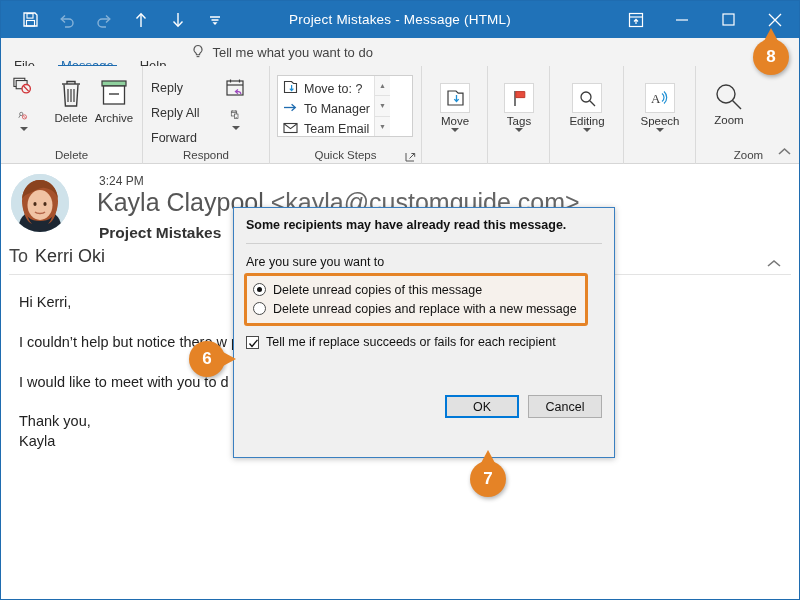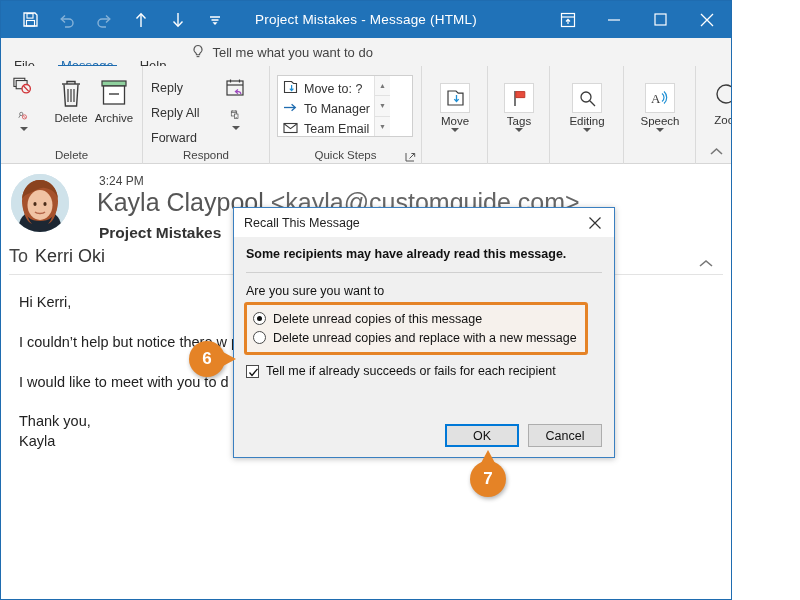--- a/index.html
+++ b/index.html
@@ -4,21 +4,21 @@
 <style>
   * { box-sizing: border-box; margin: 0; padding: 0; }
   html, body {
     width: 800px; height: 600px;
     font-family: "Liberation Sans", sans-serif;
     overflow: hidden;
     background: #fff;
   }
   .app {
     position: relative;
-    width: 732px; height: 600px;
+    width: 800px; height: 600px;
     border: 1px solid #1f6cb0;
     background: #7dd3fc;
     overflow: hidden;
   }
 
   
   .titlebar {
     position: absolute; top: 0; left: 0; right: 0; height: 37px;
     background: #2072b8;
     display: flex; align-items: center;
@@ -576,28 +576,20 @@
     <div class="body">
       <p>Hi Kerri,</p>
       <p>I couldn’t help but notice there w                                   project.</p>
       <p>I would like to meet with you to d</p>
       <p class="sig">Thank you,</p>
       <p class="sig">Kayla</p>
     </div>
   </div>
 
   <div class="dialog">
-    <div class="dlg-title">
-      <span>Recall This Message</span>
-      <span class="dlg-close">
-        <svg width="14" height="14" viewBox="0 0 14 14">
-            <path d="M1.5 1.5 12.5 12.5M12.5 1.5 1.5 12.5" stroke="#333" stroke-width="1.2"></path>
-          </svg>
-      </span>
-    </div>
     <div class="dlg-body">
       <div class="dlg-strong">Some recipients may have already read this message.</div>
       <div class="dlg-sep"></div>
       <div class="dlg-q">Are you sure you want to</div>
 
       <div class="hl-box">
         <label class="opt">
           <span class="radio on"></span>
           <span>Delete unread copies of this message</span>
         </label>
@@ -606,21 +598,21 @@
           <span>Delete unread copies and replace with a new message</span>
         </label>
       </div>
 
       <label class="chk-row">
         <span class="chkbox">
           <svg width="11" height="11" viewBox="0 0 11 11">
               <path d="M1.5 5.5 4 8.5 9.5 1.8" fill="none" stroke="#111" stroke-width="1.3"></path>
             </svg>
         </span>
-        <span>Tell me if already succeeds or fails for each recipient</span>
+        <span>Tell me if replace succeeds or fails for each recipient</span>
       </label>
 
       <div class="dlg-btns">
         <div class="dbtn primary">OK</div>
         <div class="dbtn">Cancel</div>
       </div>
     </div>
   </div>
 
   <div class="badge right" style="left:188px; top:340px;">

